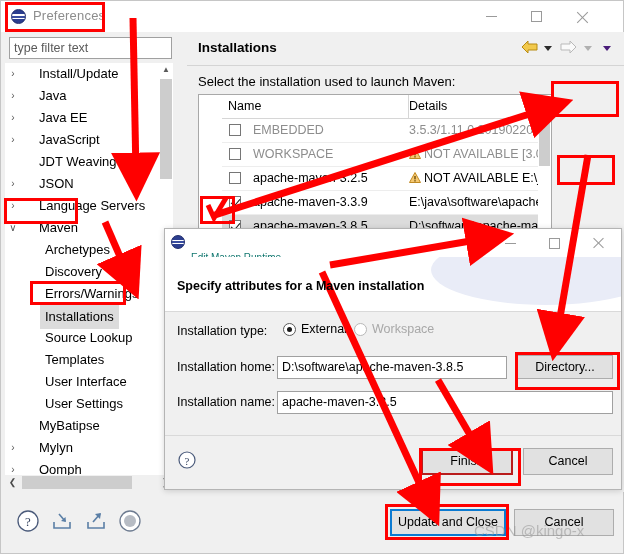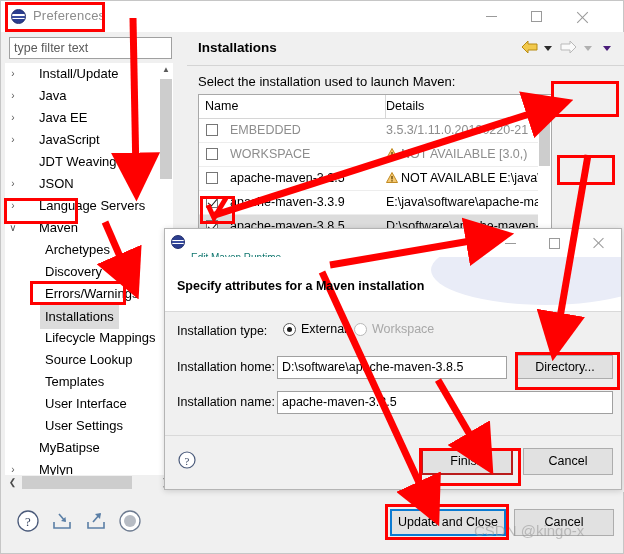--- a/index.html
+++ b/index.html
@@ -221,20 +221,21 @@
 
   
   #inst-table {
     position: absolute;
     left: 11px; top: 62px;
     width: 354px; height: 155px;
     background: #fff;
     border: 1px solid #a8a8a8;
     box-sizing: border-box;
     overflow: hidden;
+    padding-left: 23px;
   }
   .tbl-head {
     height: 23px;
     background: #fff;
     border-bottom: 1px solid #d6d6d6;
     position: relative;
   }
   .th {
     position: absolute; top: 0;
     height: 23px; line-height: 23px;
@@ -504,21 +505,20 @@
         <div class="tree-item lvl0"><span class="twisty">›</span><span class="tree-label">Java EE</span></div>
         <div class="tree-item lvl0"><span class="twisty">›</span><span class="tree-label">JavaScript</span></div>
         <div class="tree-item lvl0"><span class="tree-label">JDT Weaving</span></div>
         <div class="tree-item lvl0"><span class="twisty">›</span><span class="tree-label">JSON</span></div>
         <div class="tree-item lvl0"><span class="twisty">›</span><span class="tree-label">Language Servers</span></div>
         <div class="tree-item lvl0"><span class="twisty">∨</span><span class="tree-label">Maven</span></div>
         <div class="tree-item lvl1"><span class="tree-label">Archetypes</span></div>
         <div class="tree-item lvl1"><span class="tree-label">Discovery</span></div>
         <div class="tree-item lvl1"><span class="tree-label">Errors/Warnings</span></div>
         <div class="tree-item lvl1 selected"><span class="tree-label">Installations</span></div>
-        <div class="tree-item lvl1"><span class="tree-label">Lifecycle Mappings</span></div>
         <div class="tree-item lvl1"><span class="tree-label">Source Lookup</span></div>
         <div class="tree-item lvl1"><span class="tree-label">Templates</span></div>
         <div class="tree-item lvl1"><span class="tree-label">User Interface</span></div>
         <div class="tree-item lvl1"><span class="tree-label">User Settings</span></div>
         <div class="tree-item lvl0"><span class="tree-label">MyBatipse</span></div>
         <div class="tree-item lvl0"><span class="twisty">›</span><span class="tree-label">Mylyn</span></div>
         <div class="tree-item lvl0"><span class="twisty">›</span><span class="tree-label">Oomph</span></div>
       </div>
     <div id="tree-vscroll">
       <div class="arrow-up">▲</div>

